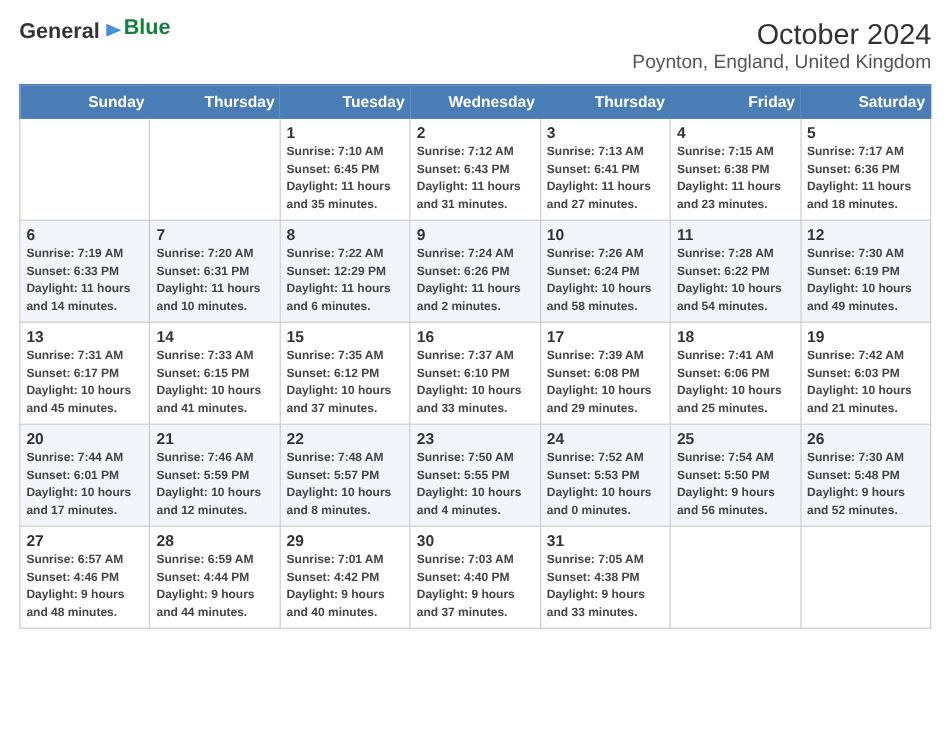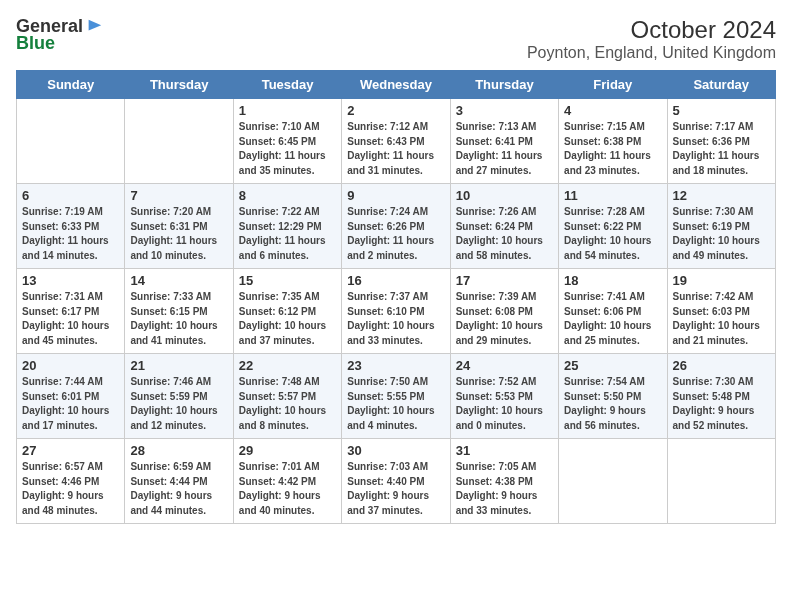--- a/index.html
+++ b/index.html
@@ -53,21 +53,21 @@
       width: 100%;
       border-collapse: collapse;
       table-layout: fixed;
     }
     th {
       background-color: #4a7db5;
       color: #fff;
       font-size: 13px;
       font-weight: bold;
       padding: 6px 4px;
-      text-align: center;
+      text-align: right;
       border: 1px solid #4a7db5;
     }
     td {
       border: 1px solid #ccc;
       vertical-align: top;
       padding: 4px 5px;
       font-size: 10.5px;
       color: #333;
       min-height: 80px;
       height: 85px;
@@ -97,21 +97,21 @@
     tr:nth-child(even) td.empty {
       background-color: #f2f6fb;
     }
     th:first-child { border-radius: 0; }
   </style>
 </head>
 <body>
 
 <div class="header-area">
   <div class="logo">
-    <div style="display:flex;flex-direction:column;align-items:flex-start;">
+    <div style="display:flex;flex-direction:row;align-items:flex-start;">
       <div style="display:flex;align-items:center;">
         <span class="logo-text-general">General</span>
         <svg class="logo-icon" viewBox="0 0 20 20" xmlns="http://www.w3.org/2000/svg">
           <polygon points="4,2 18,8 4,14" fill="#4a90d9"></polygon>
         </svg>
       </div>
       <span class="logo-text-blue" style="margin-top:-4px;">Blue</span>
     </div>
   </div>
   <div class="title-area">

